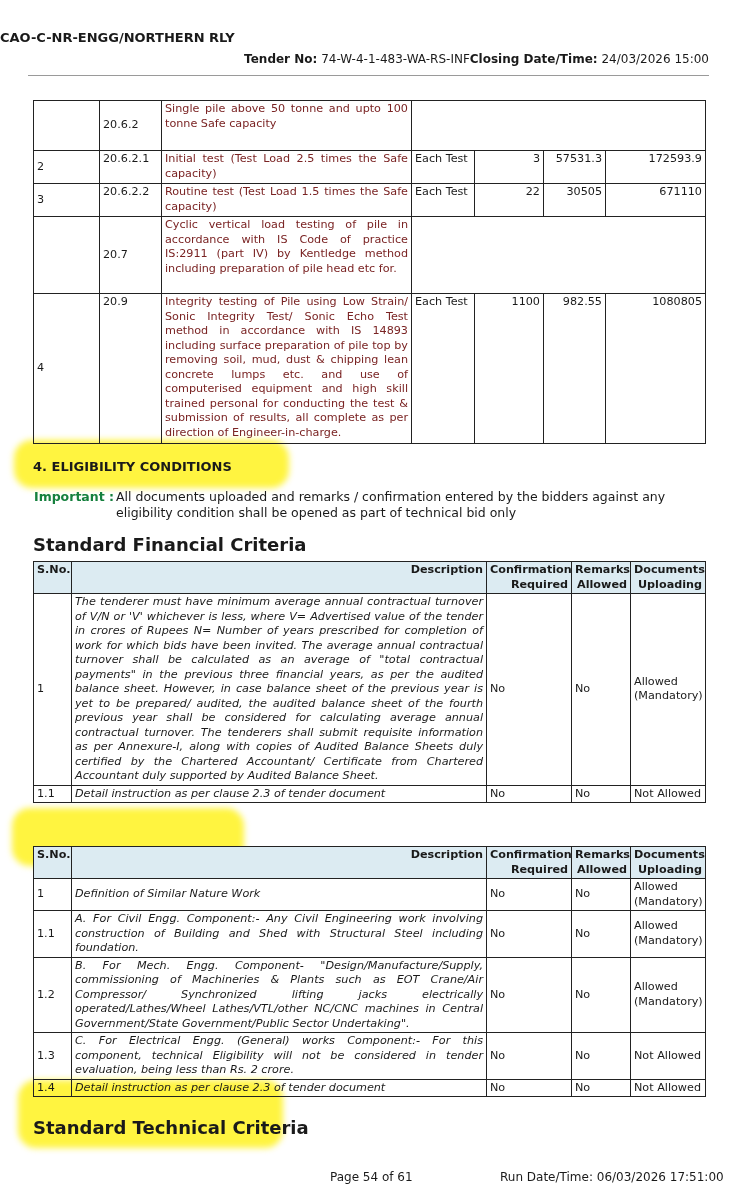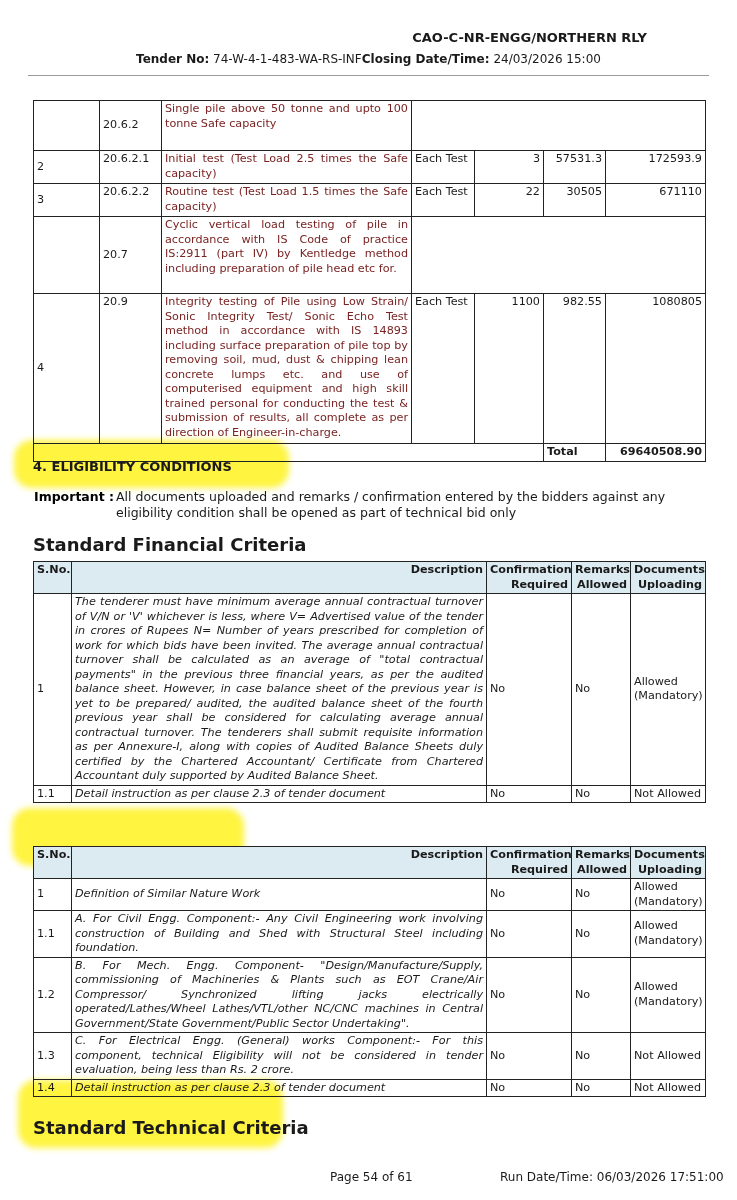--- a/index.html
+++ b/index.html
@@ -1,31 +1,31 @@
 <!DOCTYPE html>
 <html><head>
 <meta charset="utf-8">
 <style>
   html, body { margin: 0; padding: 0; background: #ffffff; }
   body { width: 737px; height: 1200px; position: relative; overflow: hidden;
          font-family: "DejaVu Sans", sans-serif; color: #1a1a1a; font-size: 11.5px; }
-  .hdr { text-align: right; font-weight: bold; font-size: 13px; line-height: 16px; position: absolute; top: 30px; left: 0; width: 647px; }
-  .hdr-line { position: absolute; top: 52px; left: 28px; right: 28px; font-size: 12px; display: flex; justify-content: center; }
+  .hdr { text-align: left; font-weight: bold; font-size: 13px; line-height: 16px; position: absolute; top: 30px; left: 0; width: 647px; }
+  .hdr-line { position: absolute; top: 52px; left: 28px; right: 28px; font-size: 12px; display: flex; justify-content: flex-end; }
   .hdr-line b { font-weight: bold; }
   .rule { position: absolute; top: 75px; left: 28px; right: 28px; border-top: 1px solid #9a9a9a; }
   table { border-collapse: collapse; position: absolute; left: 33px; width: 672px; table-layout: fixed; }
   td, th { border: 1px solid #222; vertical-align: top; padding: 1px 3px; font-size: 11.2px; line-height: 14.5px; }
   .boq td { }
   .maroon { color: #7a2323; text-align: justify; }
   .num { text-align: right; }
   .vmid { vertical-align: middle; }
   .hl { position: absolute; background: rgba(255, 240, 0, 0.75); border-radius: 18px; filter: blur(3px); }
   .sec { position: absolute; left: 33px; font-weight: bold; font-size: 18px; }
   .imp { position: absolute; left: 34px; top: 489px; width: 680px; font-size: 12.5px; line-height: 16px; display: flex; }
-  .imp .lab { color: #000000; font-weight: bold; width: 82px; flex: none; }
+  .imp .lab { color: #15803d; font-weight: bold; width: 82px; flex: none; }
   .crit th { background: #dcebf2; text-align: right; font-weight: bold; }
   .crit td.desc { text-align: justify; font-style: italic; }
   .footer { position: absolute; top: 1170px; font-size: 12px; }
 </style>
 </head>
 <body>
 
 <div class="hl" style="left:14px; top:440px; width:275px; height:48px;"></div>
 <div class="hl" style="left:12px; top:808px; width:232px; height:58px;"></div>
 <div class="hl" style="left:18px; top:1080px; width:265px; height:68px;"></div>
@@ -81,25 +81,20 @@
     <td colspan="4"></td>
   </tr>
   <tr style="height:150px">
     <td class="vmid">4</td>
     <td>20.9</td>
     <td class="maroon">Integrity testing of Pile using Low Strain/ Sonic Integrity Test/ Sonic Echo Test method in accordance with IS 14893 including surface preparation of pile top by removing soil, mud, dust &amp; chipping lean concrete lumps etc. and use of computerised equipment and high skill trained personal for conducting the test &amp; submission of results, all complete as per direction of Engineer-in-charge.</td>
     <td>Each Test</td>
     <td class="num">1100</td>
     <td class="num">982.55</td>
     <td class="num">1080805</td>
-  </tr>
-  <tr style="height:18px">
-    <td colspan="5"></td>
-    <td style="font-weight:bold">Total</td>
-    <td class="num" style="font-weight:bold">69640508.90</td>
   </tr>
 </tbody>
   </table>
 
 <div class="sec" style="top:459px; font-size:13px;">4. ELIGIBILITY CONDITIONS</div>
 <div class="imp">
   <span class="lab">Important :</span>
   <span>All documents uploaded and remarks / confirmation entered by the bidders against any eligibility condition shall be opened as part of technical bid only</span>
 </div>
 

